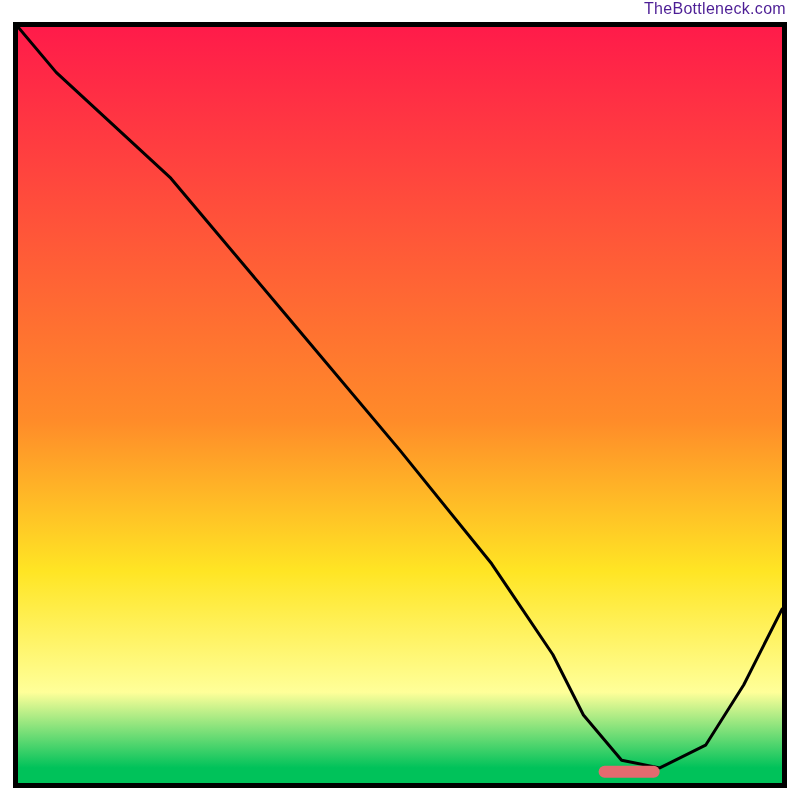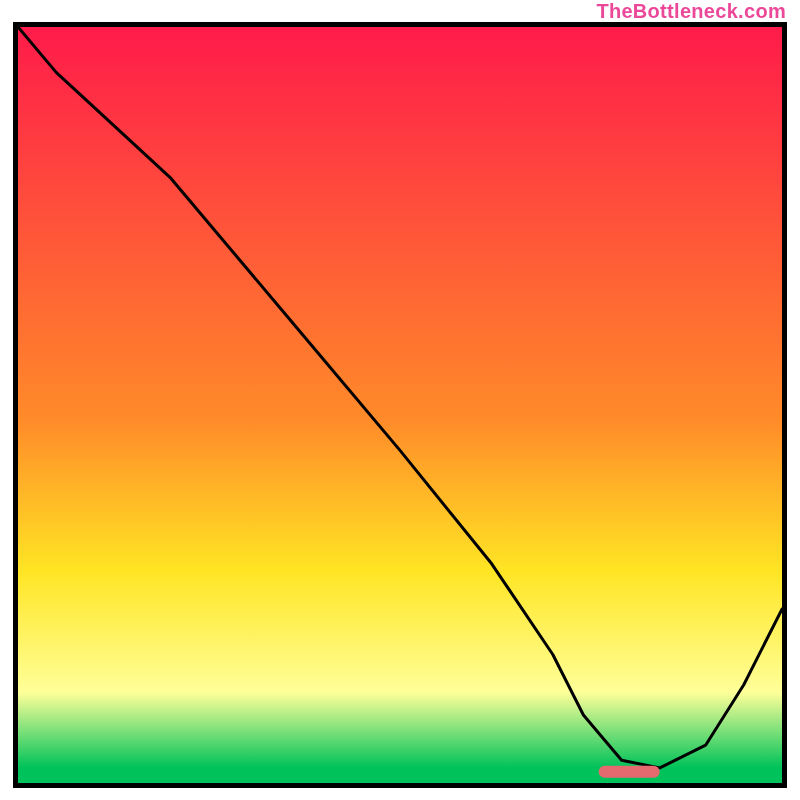--- a/index.html
+++ b/index.html
@@ -17,23 +17,23 @@
     width: 774px;
     height: 766px;
     border: 5px solid #000;
     box-sizing: border-box;
   }
   .watermark {
     position: absolute;
     top: 0px;
     right: 14px;
     font-family: Arial, Helvetica, sans-serif;
-    font-size: 20px;
-    font-weight: bold;
-    color: #ec4899;
+    font-size: 16px;
+    font-weight: normal;
+    color: #4c1d95;
     letter-spacing: 0.3px;
   }
   .plot {
     position: absolute;
     left: 18px;
     top: 27px;
     width: 764px;
     height: 756px;
     display: block;
   }

